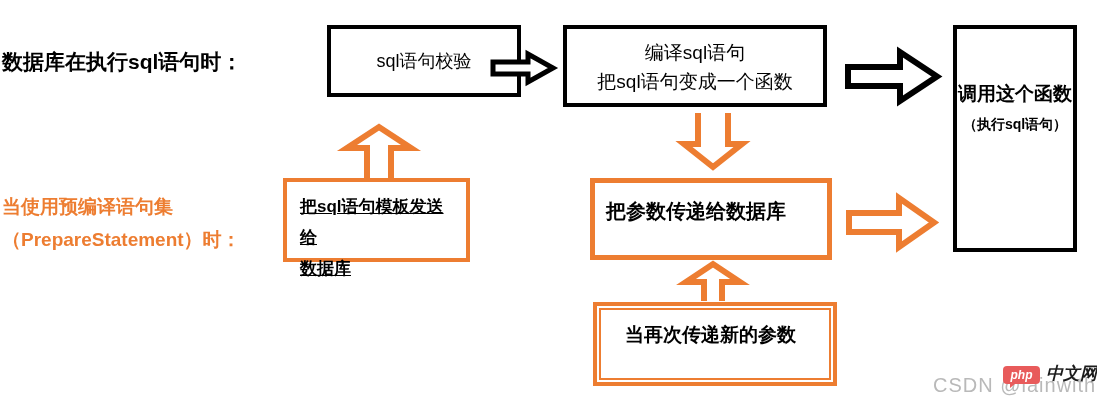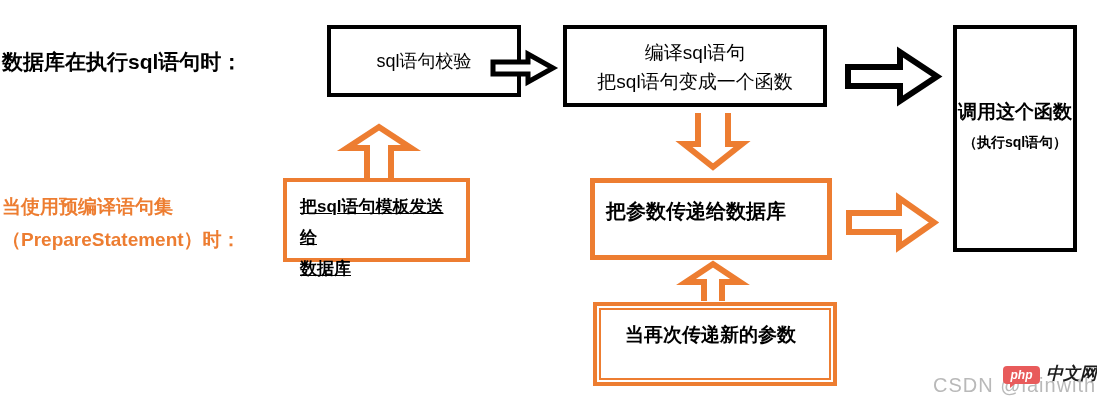--- a/index.html
+++ b/index.html
@@ -22,21 +22,21 @@
   .box { position: absolute; background: #fff; box-sizing: border-box; color: #000; }
   .black-box { border: 4px solid #000; }
   .orange-box { border: 4px solid #ED7D31; }
 
   .box-a { left: 283px; top: 25px; width: 194px; height: 72px;
            display: flex; align-items: center; justify-content: center;
            font-size: 18px; margin-left: 44px; }
   .box-b { left: 563px; top: 25px; width: 264px; height: 82px;
            text-align: center; font-size: 19px; line-height: 29px; padding-top: 9px; }
   .box-c { left: 953px; top: 25px; width: 124px; height: 227px;
-           text-align: center; font-weight: bold; padding-top: 70px; }
+           text-align: center; font-weight: bold; padding-top: 52px; }
   .box-c .line1 { font-size: 19px; white-space: nowrap; display: block; }
   .box-c .line2 { font-size: 14px; white-space: nowrap; display: block; margin-top: 9px; }
 
   .box-d { left: 283px; top: 178px; width: 187px; height: 84px; border-width: 4px;
            font-weight: bold; font-size: 17px; line-height: 31px; padding: 9px 6px 0 13px; text-decoration: underline; }
   .box-e { left: 590px; top: 178px; width: 242px; height: 82px; border-width: 5px;
            font-weight: bold; font-size: 20px; padding: 15px 0 0 11px; }
   .box-f { left: 593px; top: 302px; width: 244px; height: 84px; border: 4px solid #ED7D31;
            box-shadow: inset 0 0 0 2px #ffffff, inset 0 0 0 4px #ED7D31;
            font-weight: bold; font-size: 19px; padding: 16px 0 0 28px; }

